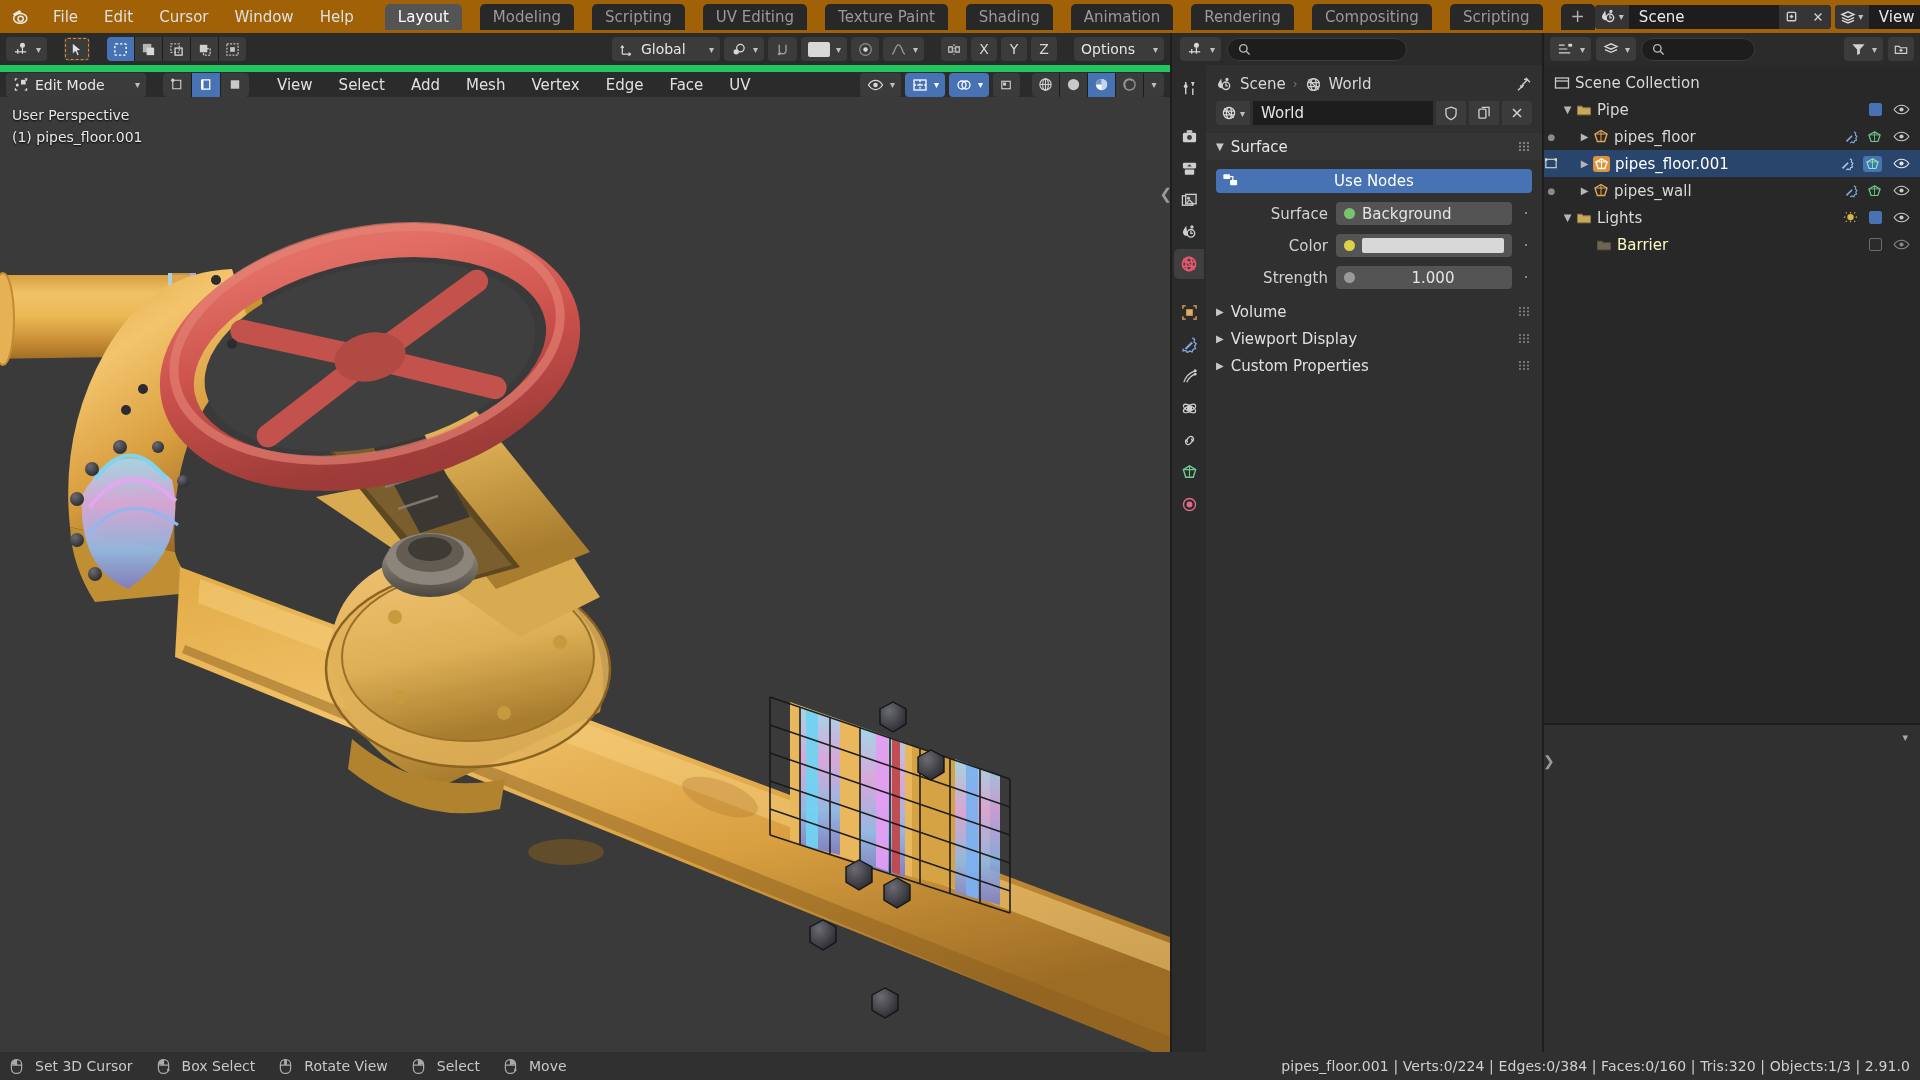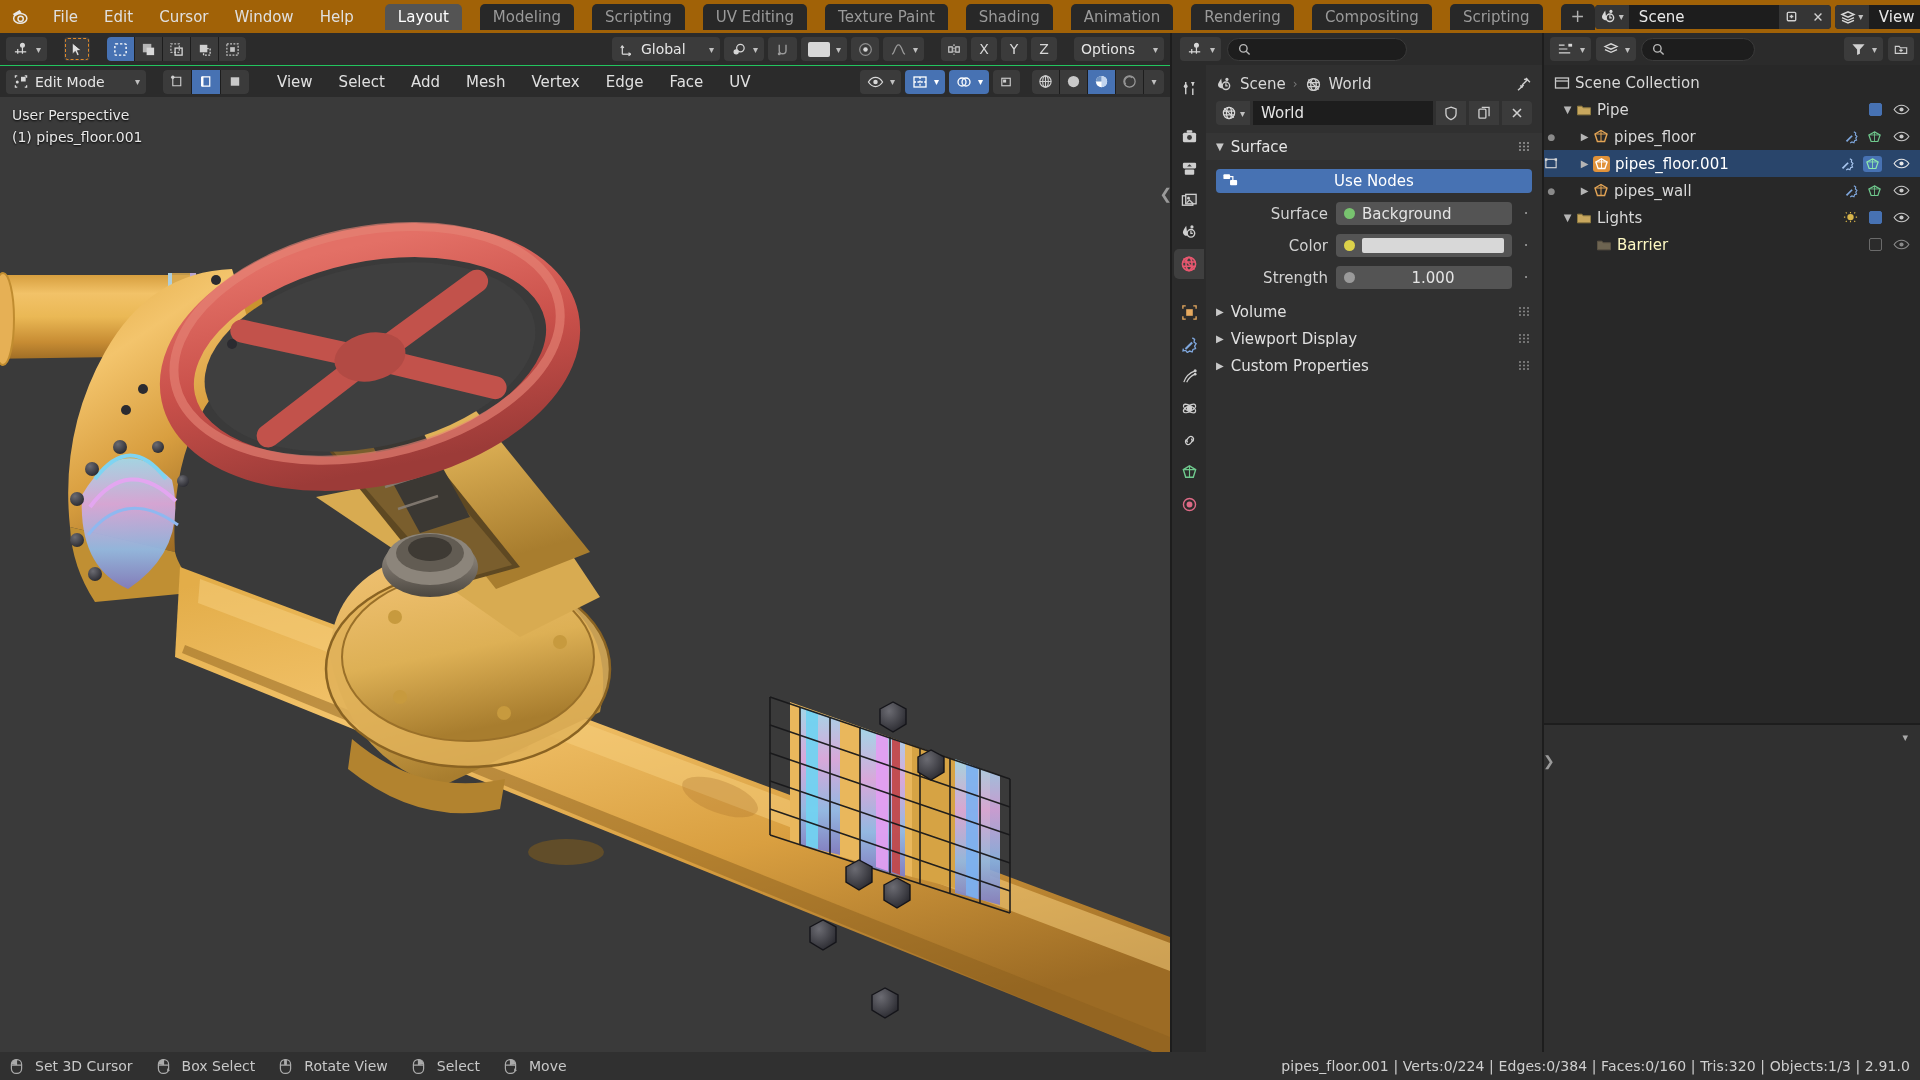--- a/index.html
+++ b/index.html
@@ -23,21 +23,21 @@
   .id-name { background:#1d1d1d; height:24px; line-height:24px; padding:0 10px; min-width:150px; font-size:15px; color:#e8e8e8;}
   .id-btn { width:26px; height:24px; display:flex; align-items:center; justify-content:center; background:#353535; }
   .chev { font-size:10px; color:#c0c0c0; }
 
   
   .main { flex:1 1 auto; display:flex; background:#1d1d1d; gap:2px; padding:0 0 0 0; position:relative; }
 
   
   .viewport-area { width:1170px; display:flex; flex-direction:column; position:relative; background:#303030;}
   .vp-header { height:32px; background:#2b2b2b; display:flex; align-items:center; padding:0 6px; gap:4px; flex:0 0 32px;}
-  .vp-header2 { height:32px; background:#2b2b2b; display:flex; align-items:center; padding:0 6px; gap:4px; flex:0 0 32px; border-top:1px solid #22c55e;}
+  .vp-header2 { height:32px; background:#2b2b2b; display:flex; align-items:center; padding:0 6px; gap:4px; flex:0 0 32px; border-top:7px solid #22c55e;}
   .hbtn { height:24px; min-width:26px; padding:0 6px; background:#2b2b2b; border-radius:4px; display:flex;
      align-items:center; justify-content:center; gap:4px; font-size:14px; color:#d8d8d8; }
   .hbtn.boxed { background:#3b3b3b; }
   .hbtn.active { background:#4772b3; color:#fff; }
   .hgroup { display:flex; gap:1px; background:#1d1d1d; border-radius:4px; padding:0; overflow:hidden; }
   .hgroup .hbtn { border-radius:0; background:#3b3b3b; }
   .hgroup .hbtn.active { background:#4772b3; }
   .hmenu { padding:0 11px; height:24px; line-height:24px; font-size:15px; color:#e0e0e0; border-radius:4px;}
   .dropdown { height:24px; background:#3b3b3b; border-radius:4px; display:flex; align-items:center; padding:0 6px 0 7px; gap:6px; font-size:14px;}
   .mode-dd { min-width:140px; }

